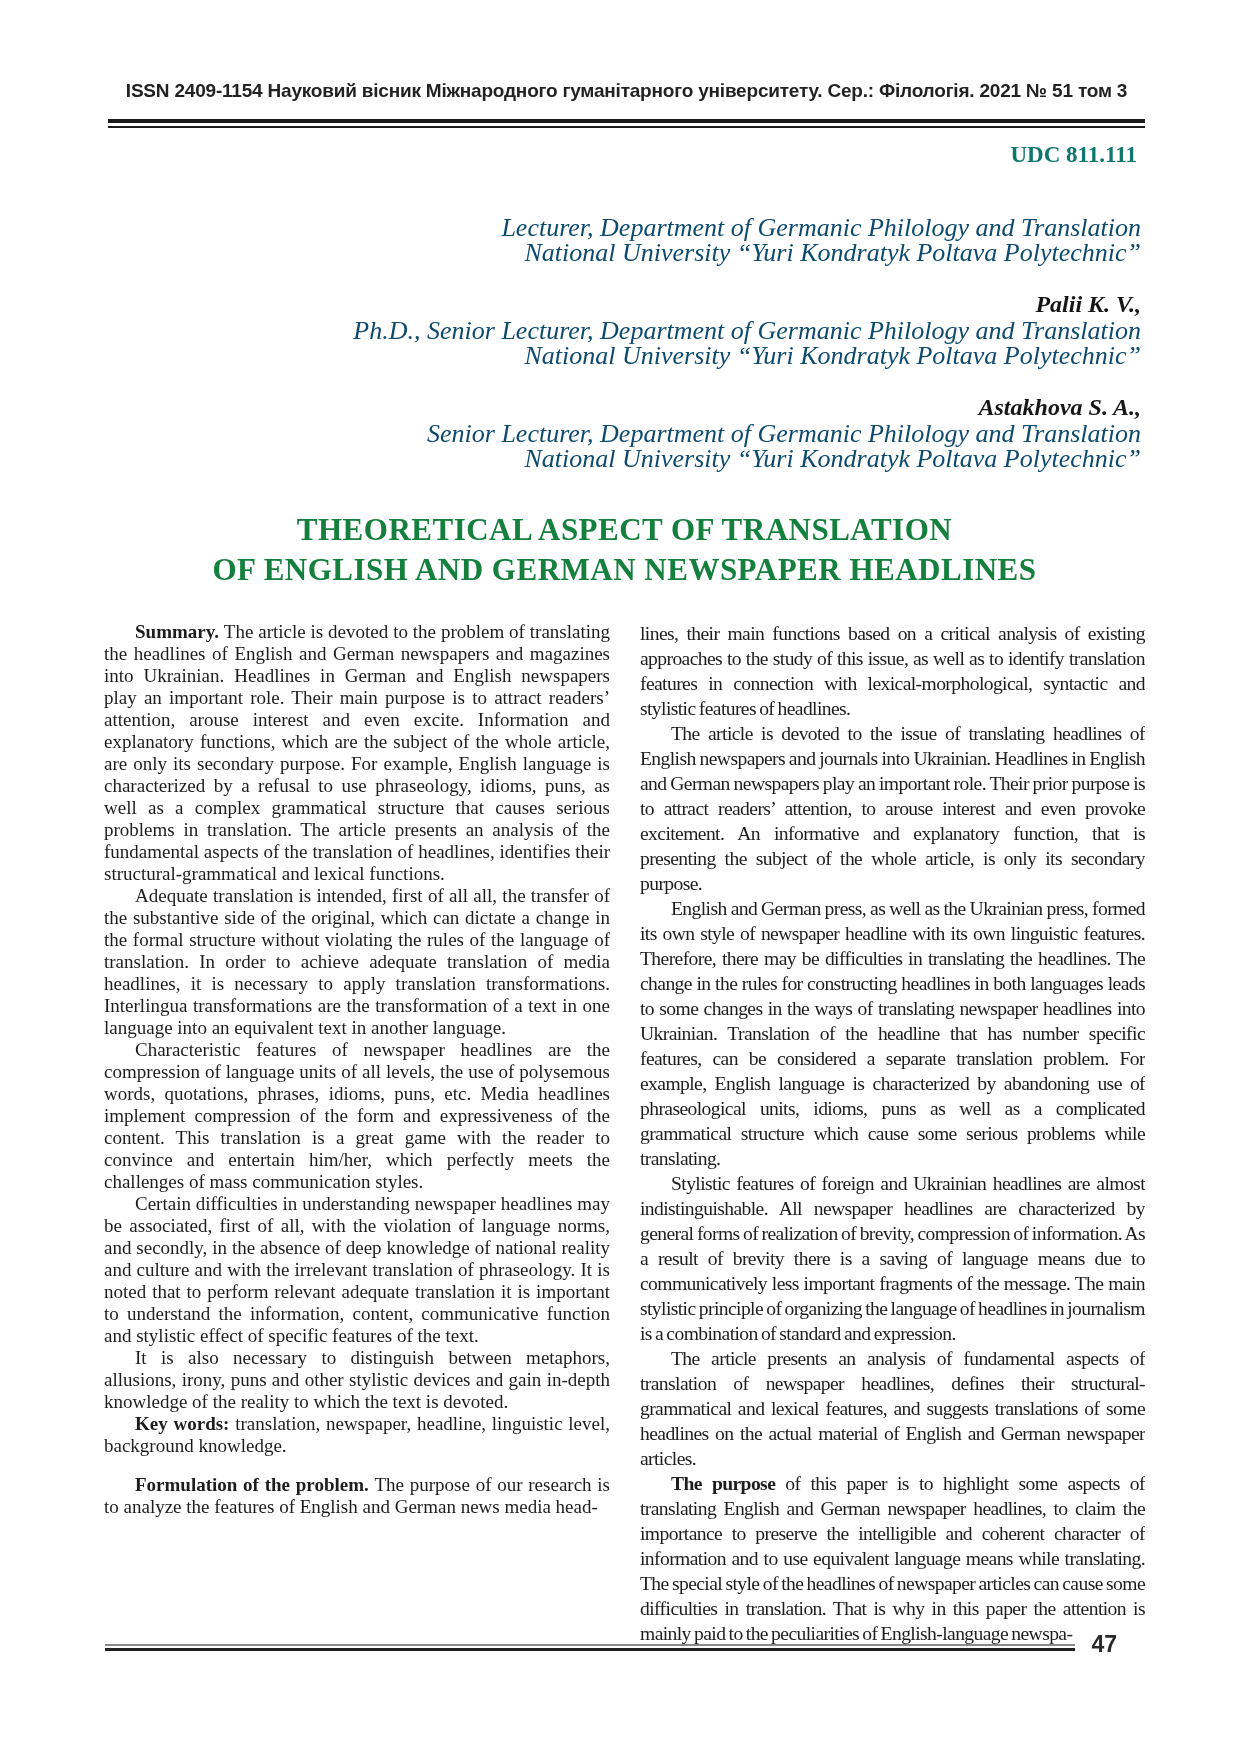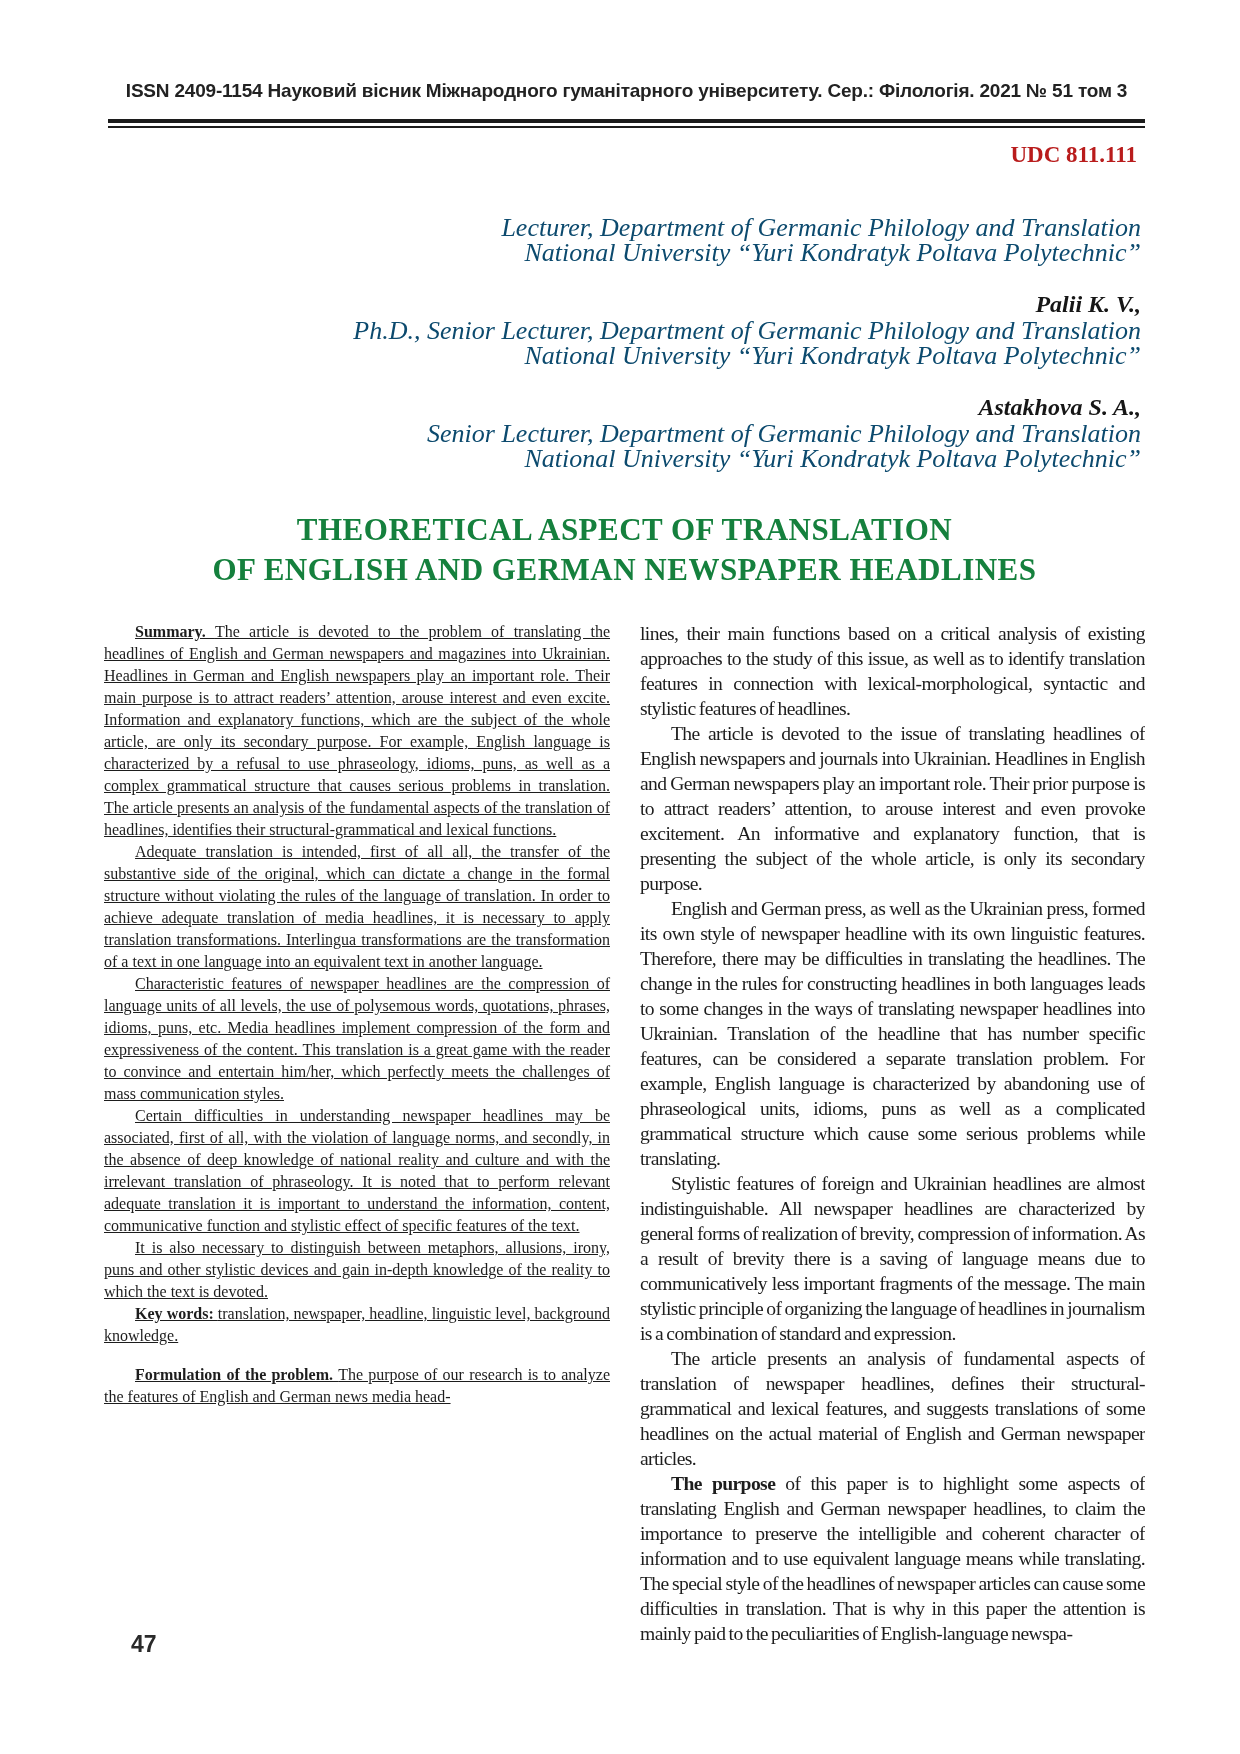--- a/index.html
+++ b/index.html
@@ -5,41 +5,41 @@
   html,body{margin:0;padding:0;background:#ffffff;}
   .page{position:relative;width:1240px;height:1754px;background:#ffffff;
         font-family:"Liberation Serif",serif;color:#1d1d1d;overflow:hidden;}
 
   .running-header-text{position:absolute;top:80px;left:108px;width:1037px;
         text-align:center;font-family:"Liberation Sans",sans-serif;font-weight:bold;
         font-size:19px;letter-spacing:-0.2px;color:#222;white-space:nowrap;}
   .top-rule{position:absolute;top:119px;left:108px;width:1037px;height:10px;
         background:linear-gradient(to bottom,#1c1c1c 0 4px,#ffffff 4px 7px,#1c1c1c 7px 9px,transparent 9px);}
 
-  .udc{position:absolute;top:142px;right:103px;font-weight:bold;font-size:23px;color:#b91c1c;}
+  .udc{position:absolute;top:142px;right:103px;font-weight:bold;font-size:23px;color:#0f766e;}
 
   .authors{position:absolute;top:215px;right:99px;text-align:right;}
   .author + .author{margin-top:26px;}
   .author-name{font-size:24px;font-weight:bold;font-style:italic;line-height:27px;color:#161616;}
   .author-line{font-size:26px;font-style:italic;line-height:25px;color:#0c4a6e;}
 
   .title{position:absolute;top:510px;left:104px;width:1041px;margin:0;text-align:center;
         font-size:31px;line-height:40px;font-weight:bold;letter-spacing:0.5px;color:#15803d;}
 
   .columns{position:absolute;top:621px;left:104px;width:1041px;height:1032px;
         display:flex;gap:30px;overflow:hidden;}
   .col{text-align:justify;}
   .col p{margin:0;text-indent:31px;}
   .col p.no-indent{text-indent:0;}
   .col p.spaced{margin-top:17px;}
   .lead{font-weight:bold;}
-  .col-left{width:506px;font-size:16px;line-height:22px;text-decoration:underline;}
+  .col-left{width:506px;font-size:19px;line-height:22px;}
   .col-right{width:505px;font-size:19.6px;line-height:25px;letter-spacing:-0.6px;word-spacing:-1.1px;}
 
-  .footer{position:absolute;top:1644px;left:115px;width:1012px;display:flex;align-items:flex-start;flex-direction:column;}
+  .footer{position:absolute;top:1644px;left:105px;width:1012px;display:flex;align-items:center;}
   .bottom-rule{flex:1;height:8px;
         background:linear-gradient(to bottom,#8a8a8a 0 2.5px,#ffffff 2.5px 4px,#1f1f1f 4px 7.5px,transparent 7.5px);}
   .page-number{margin-left:16px;font-family:"Liberation Sans",sans-serif;font-weight:bold;
         font-size:23px;color:#2a2a2a;line-height:8px;position:relative;top:-4px;}
 </style>
 </head>
 <body>
 
 <div class="page">
 

